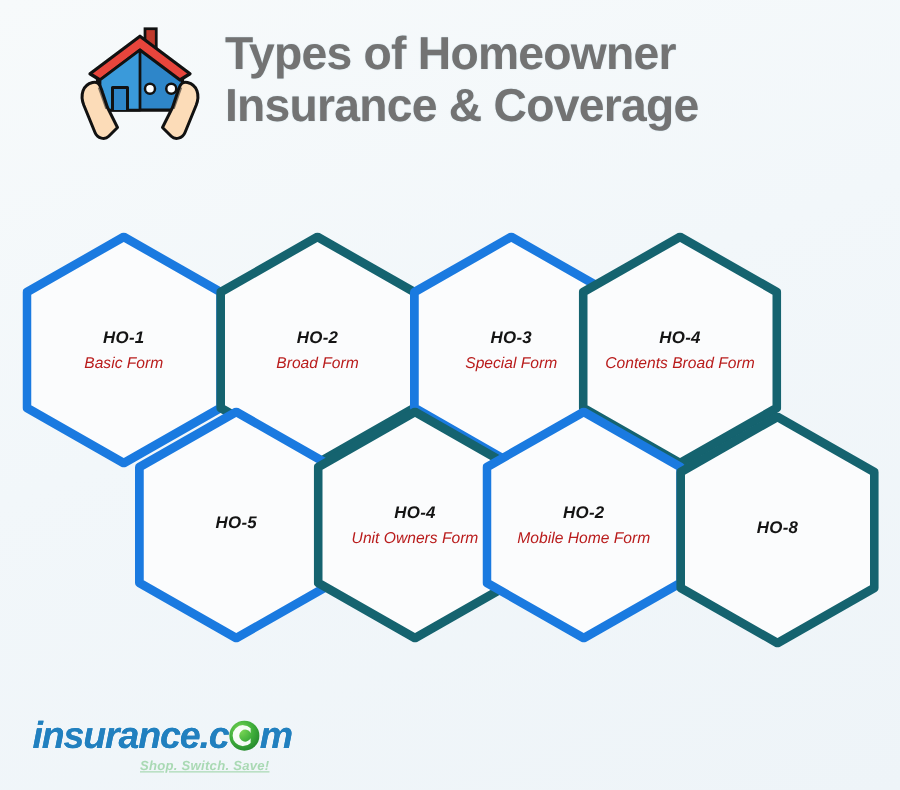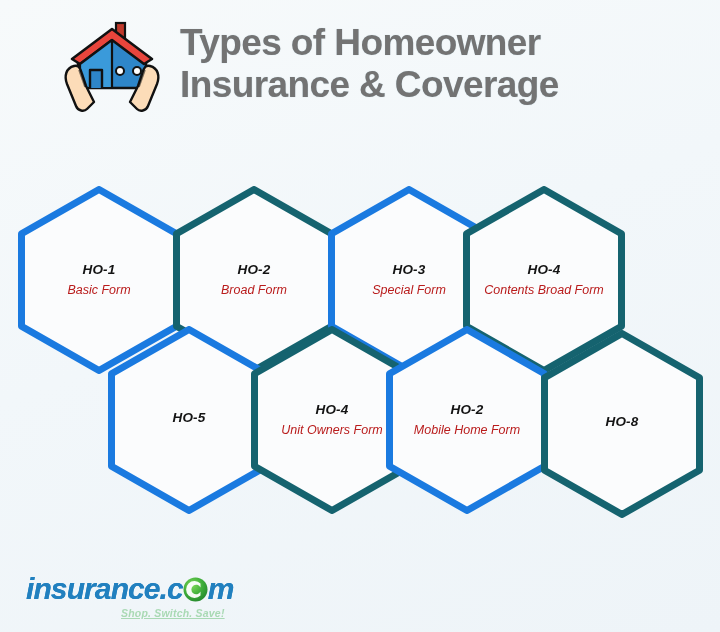--- a/index.html
+++ b/index.html
@@ -113,21 +113,20 @@
     line-height: 1.32;
     max-width: 124px;
   }
 
   
   #logo {
     position: absolute;
     left: 26px;
     top: 572px;
     z-index: 3;
-    text-align: center;
   }
   #logo-wordmark {
     display: flex;
     align-items: baseline;
     font-family: "Liberation Sans", sans-serif;
     font-weight: bold;
     font-style: italic;
     font-size: 30px;
     letter-spacing: -0.9px;
   }

